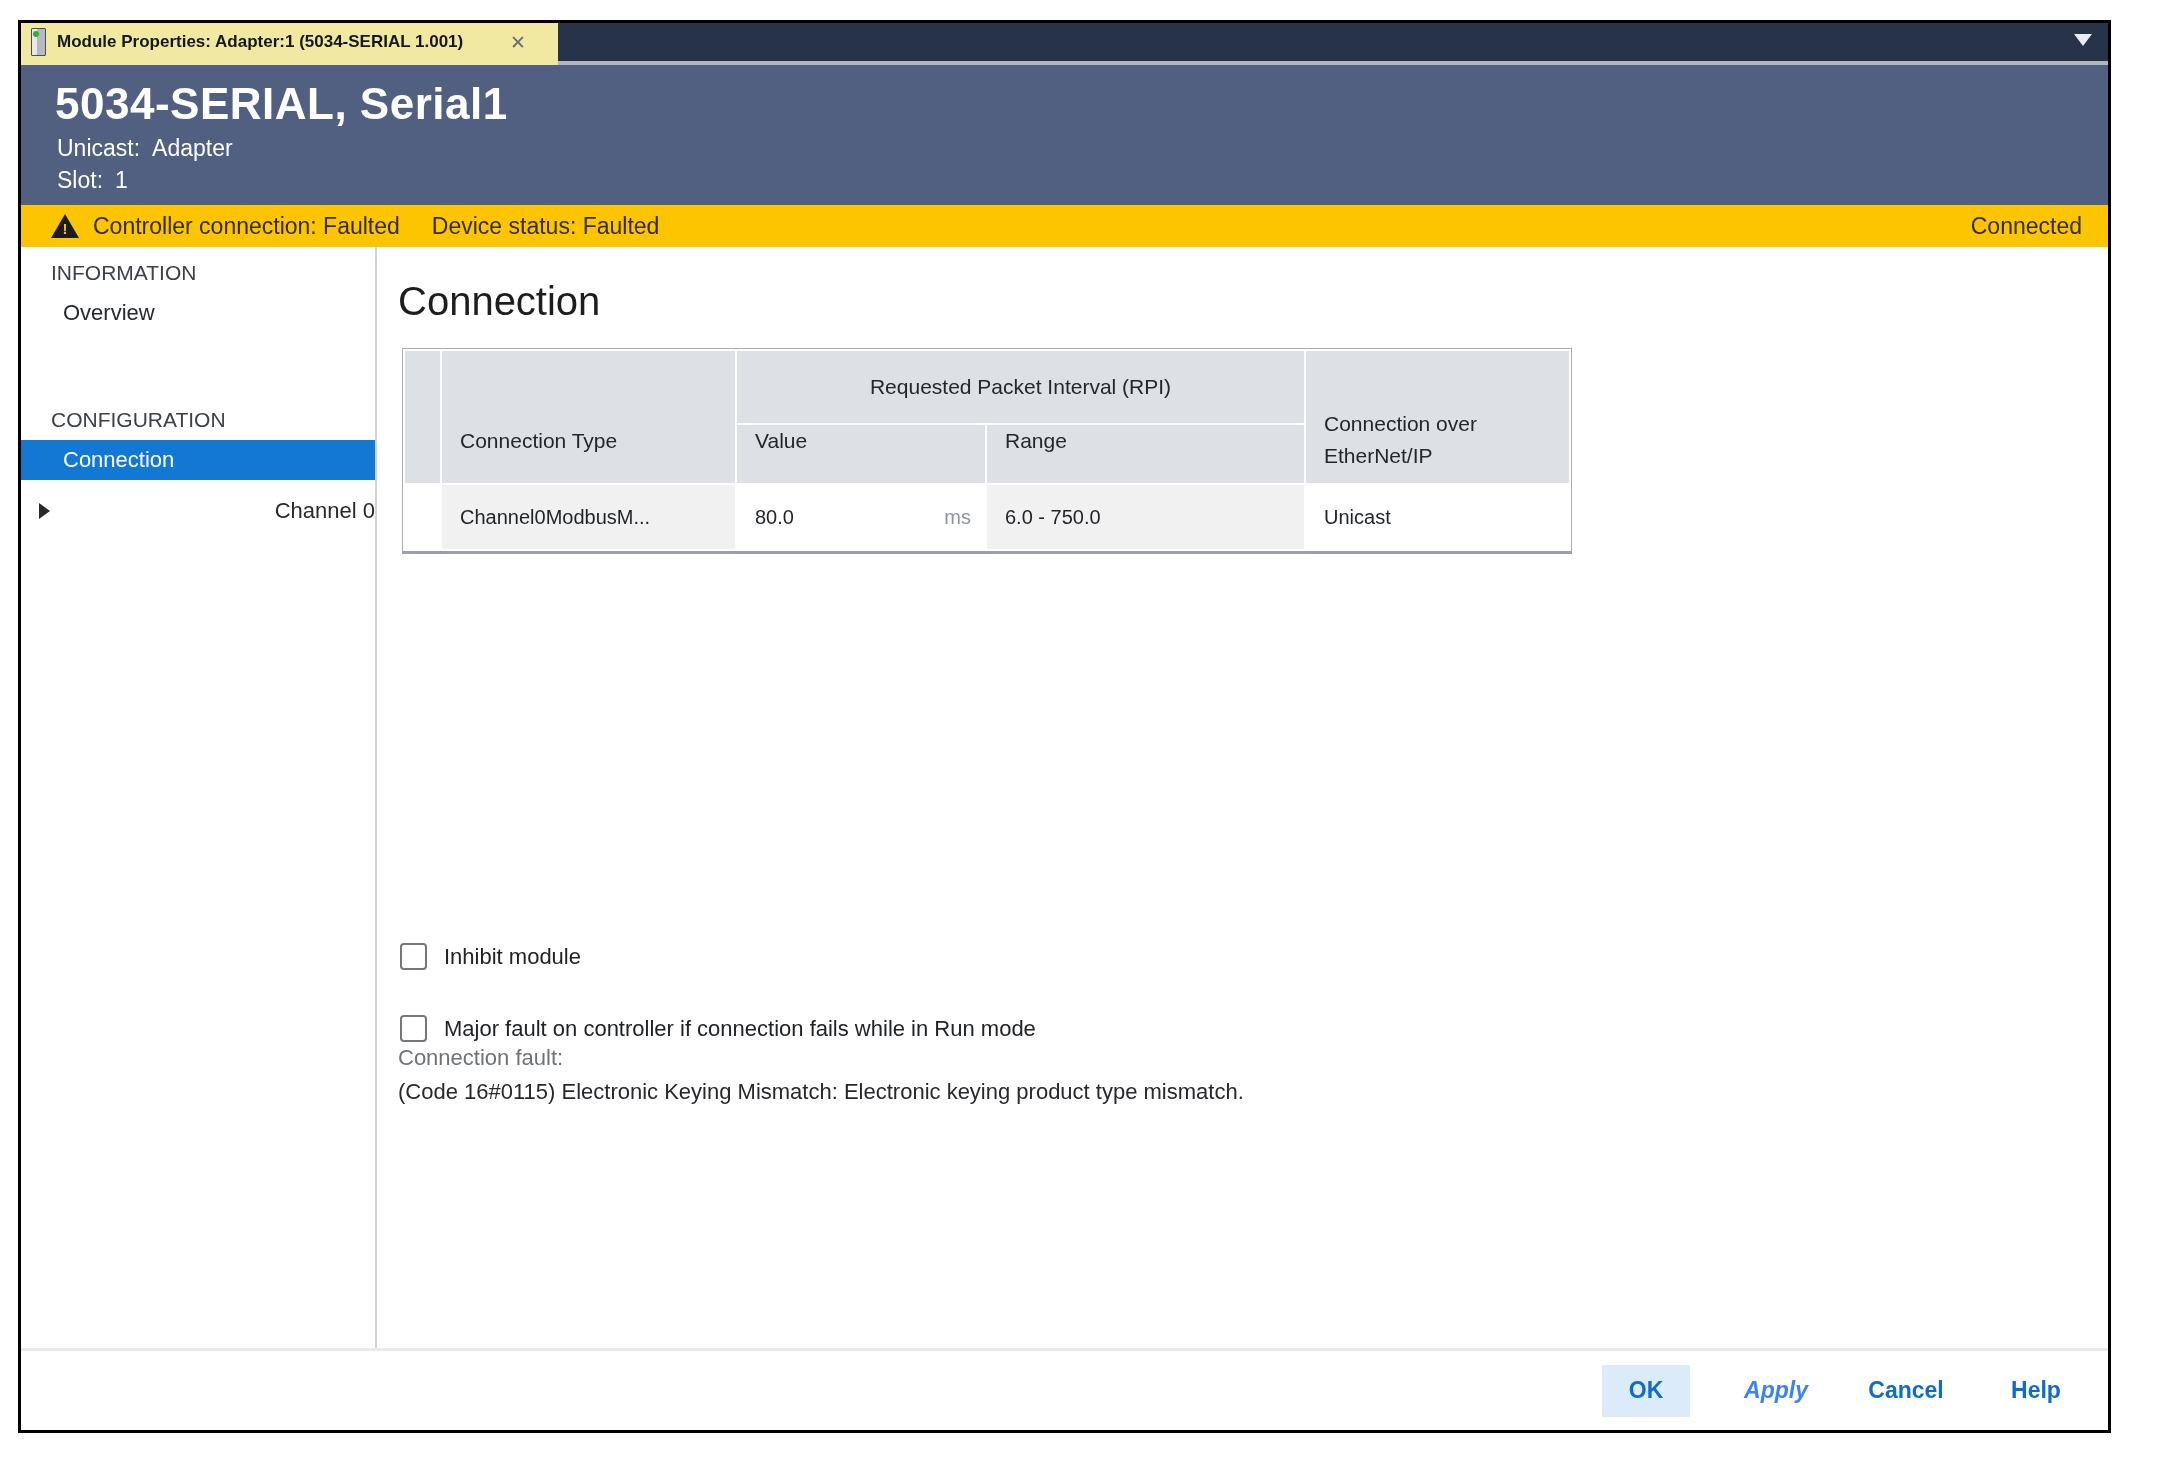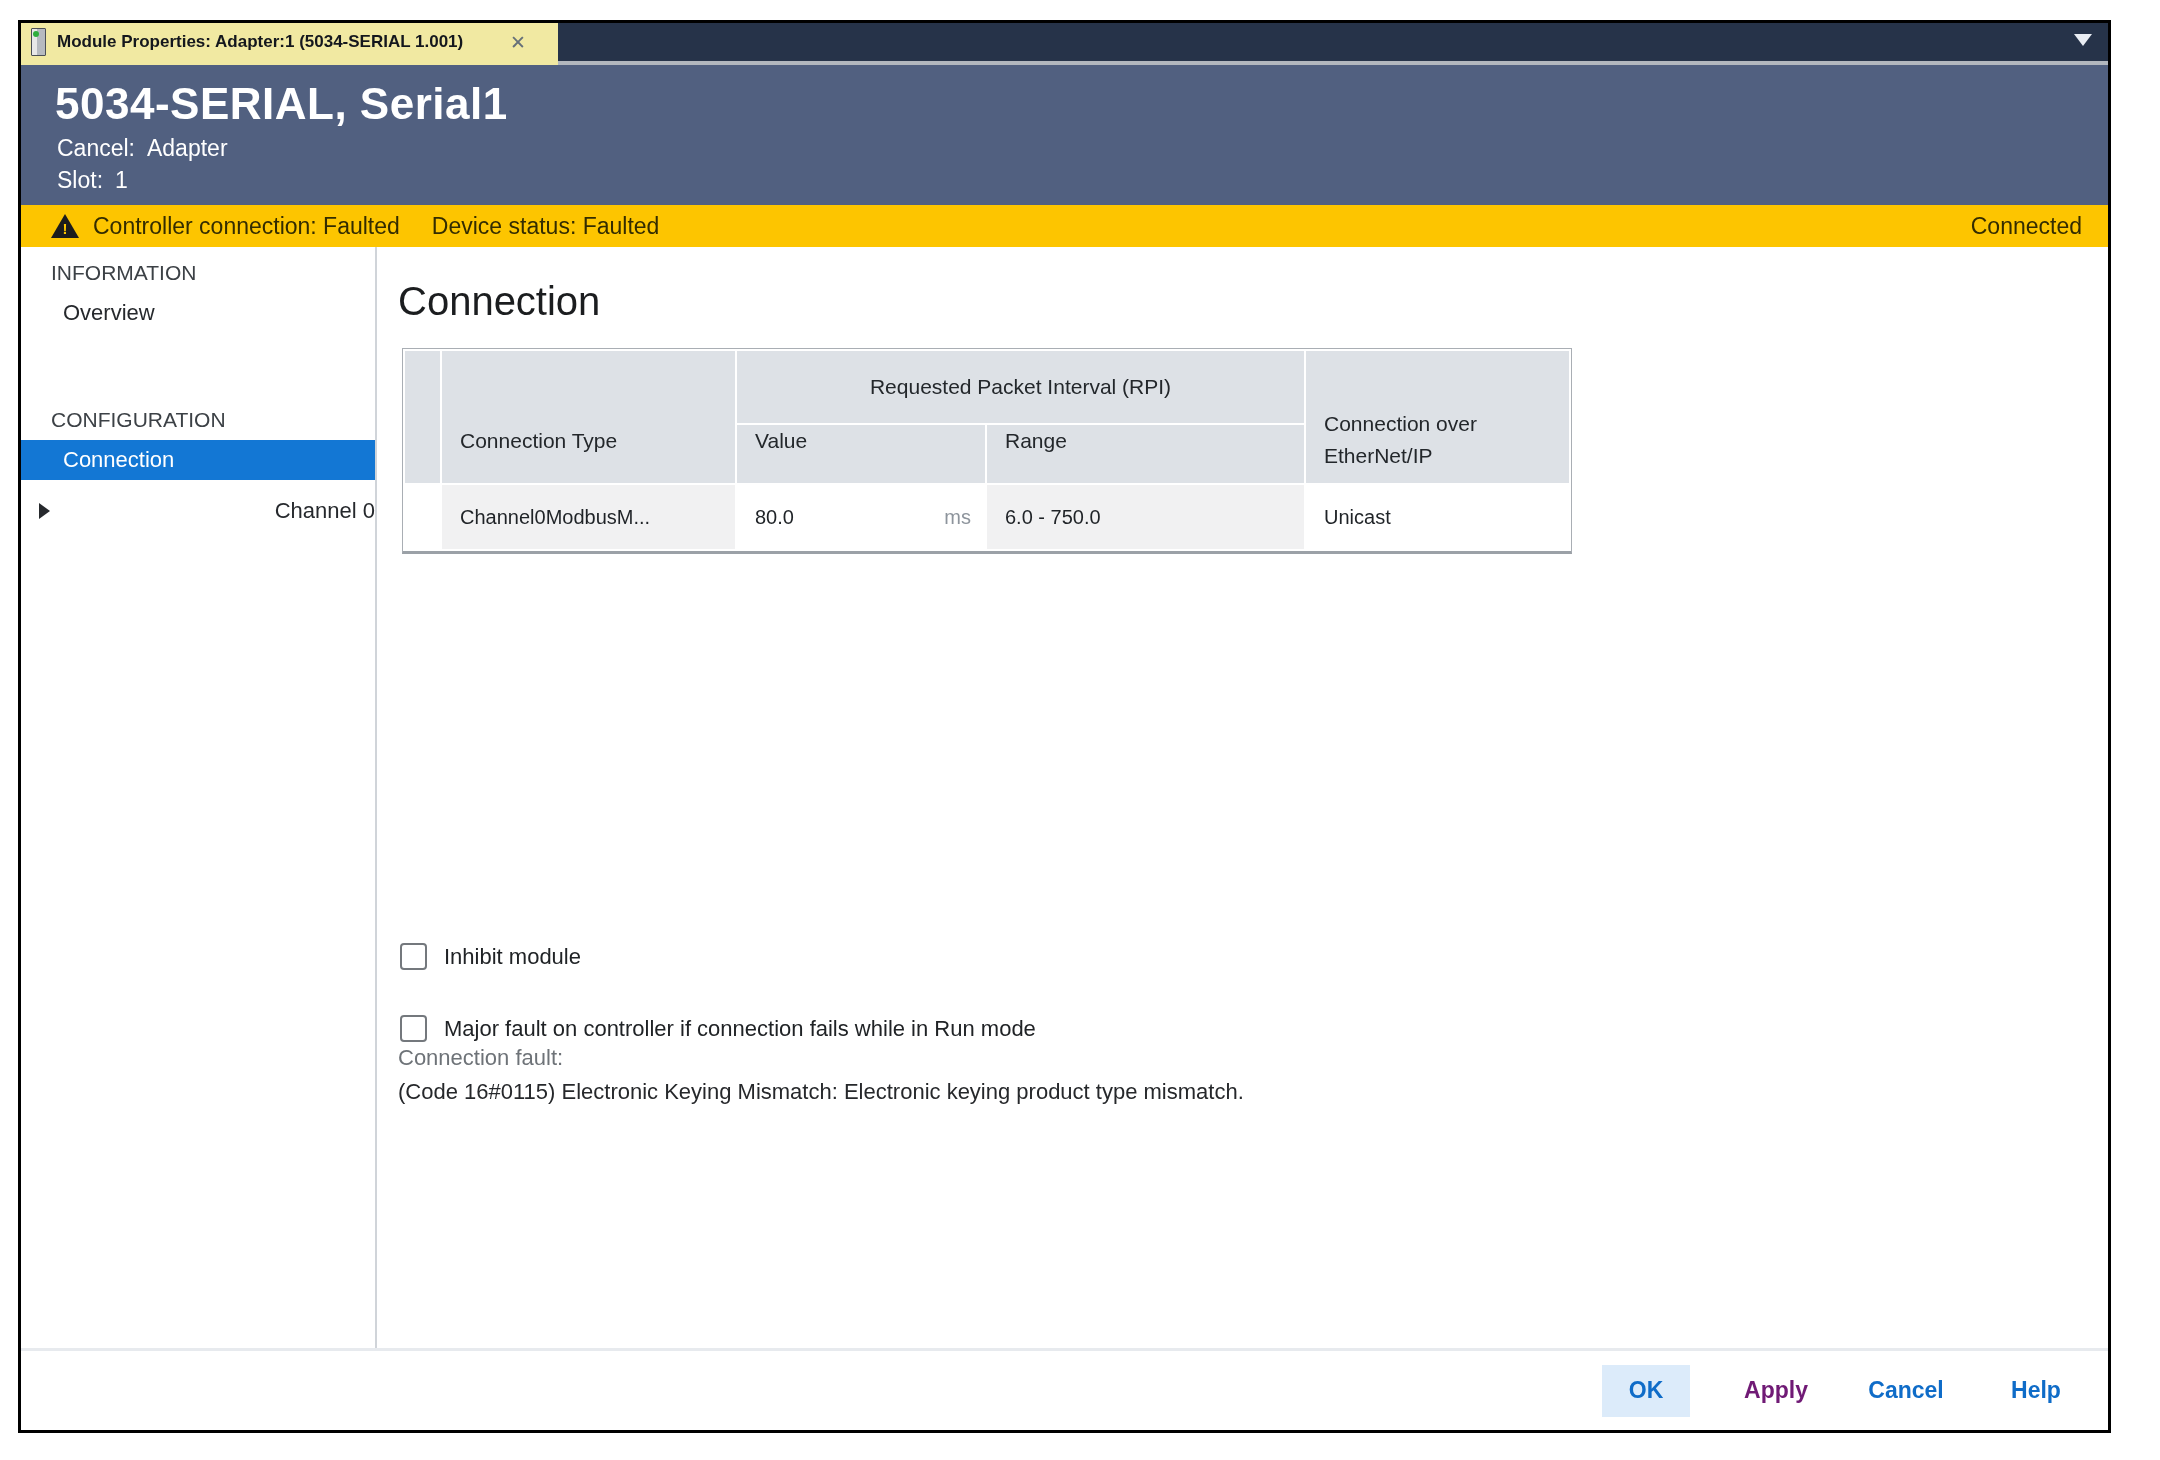--- a/index.html
+++ b/index.html
@@ -67,21 +67,21 @@
   .chk-label { margin-left:17px; font-size:22px; color:#202326; }
   .fault-label { position:absolute; left:377px; top:1022px; font-size:22px; color:#6e7378; }
   .fault-msg { position:absolute; left:377px; top:1056px; font-size:22px; color:#26282b; }
   
   .footer-sep { position:absolute; left:0; top:1325px; width:100%; height:3px; background:#e7eaee; }
   .footer { position:absolute; left:0; top:1328px; width:100%; height:79px; background:#ffffff;
     display:flex; align-items:center; justify-content:flex-end; gap:42px; padding-right:28px; }
   .btn { min-width:88px; height:52px; display:flex; align-items:center; justify-content:center;
     font-size:23px; font-weight:600; color:#0f6cc8; background:transparent; border:none; cursor:default; }
   .btn.primary { background:#dcebfa; }
-  .btn.disabled { color:#701a75; }
+  .btn.disabled { color:#3b82f6;font-style:italic; }
 </style>
 </head>
 <body>
 
 <div class="window">
 
   <div class="tabbar">
     <div class="tab">
       <div class="mod-icon">
           <div class="led"></div>
@@ -89,21 +89,21 @@
       <span class="tab-title">Module Properties:  Adapter:1 (5034-SERIAL 1.001)</span>
       <span class="tab-close">✕</span>
     </div>
     <div class="tab-drop"></div>
   </div>
   <div class="understrip"></div>
 
   <div class="header">
     <div class="header-title">5034-SERIAL, Serial1</div>
     <div class="header-line hl1">
-      <span class="lbl">Cancel:</span><span>Adapter</span>
+      <span class="lbl">Unicast:</span><span>Adapter</span>
     </div>
     <div class="header-line hl2">
       <span class="lbl">Slot:</span><span>1</span>
     </div>
   </div>
 
   <div class="statusbar">
     <div class="warn-icon">
         <span>!</span>
       </div>

